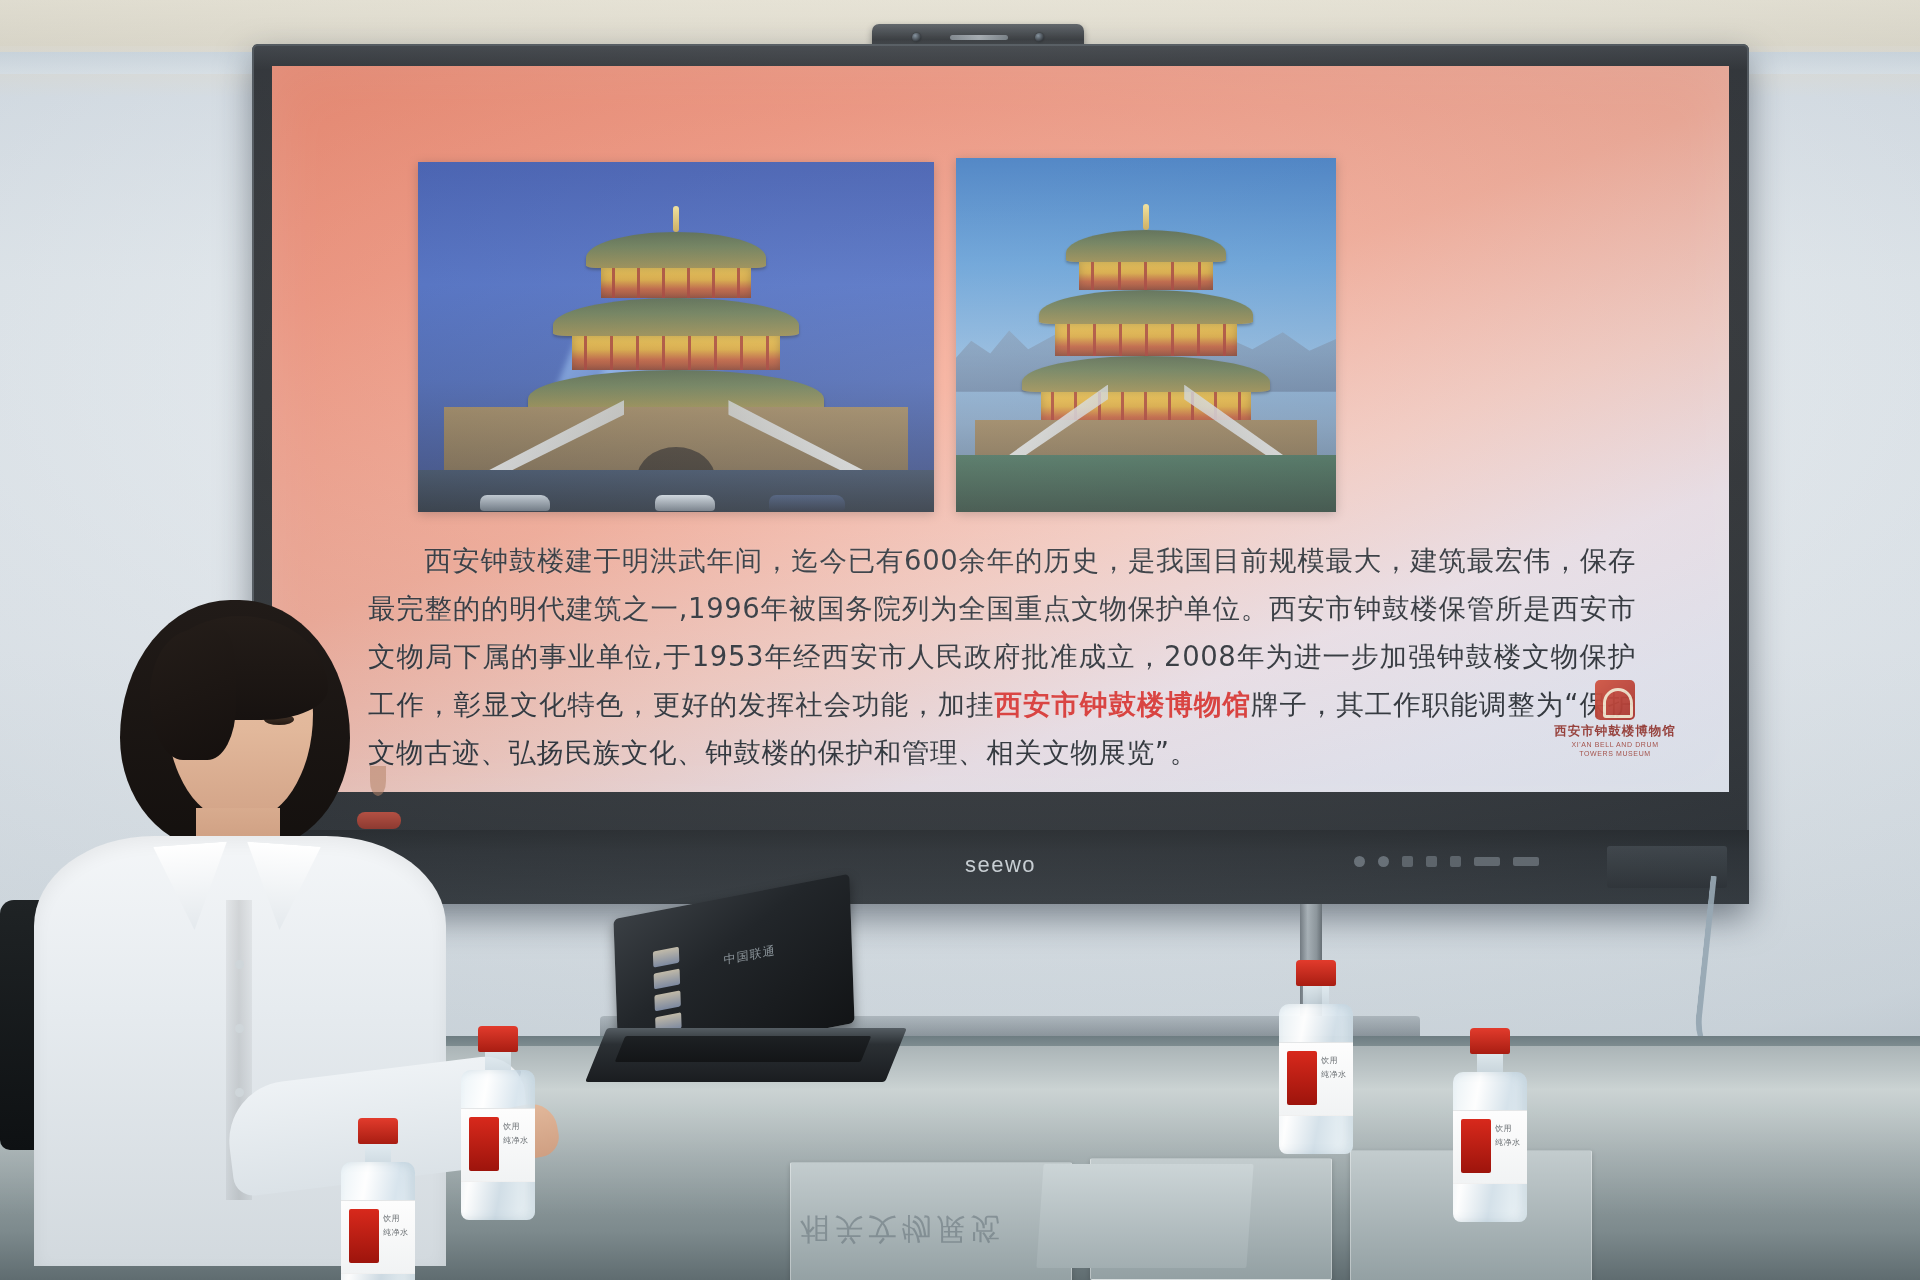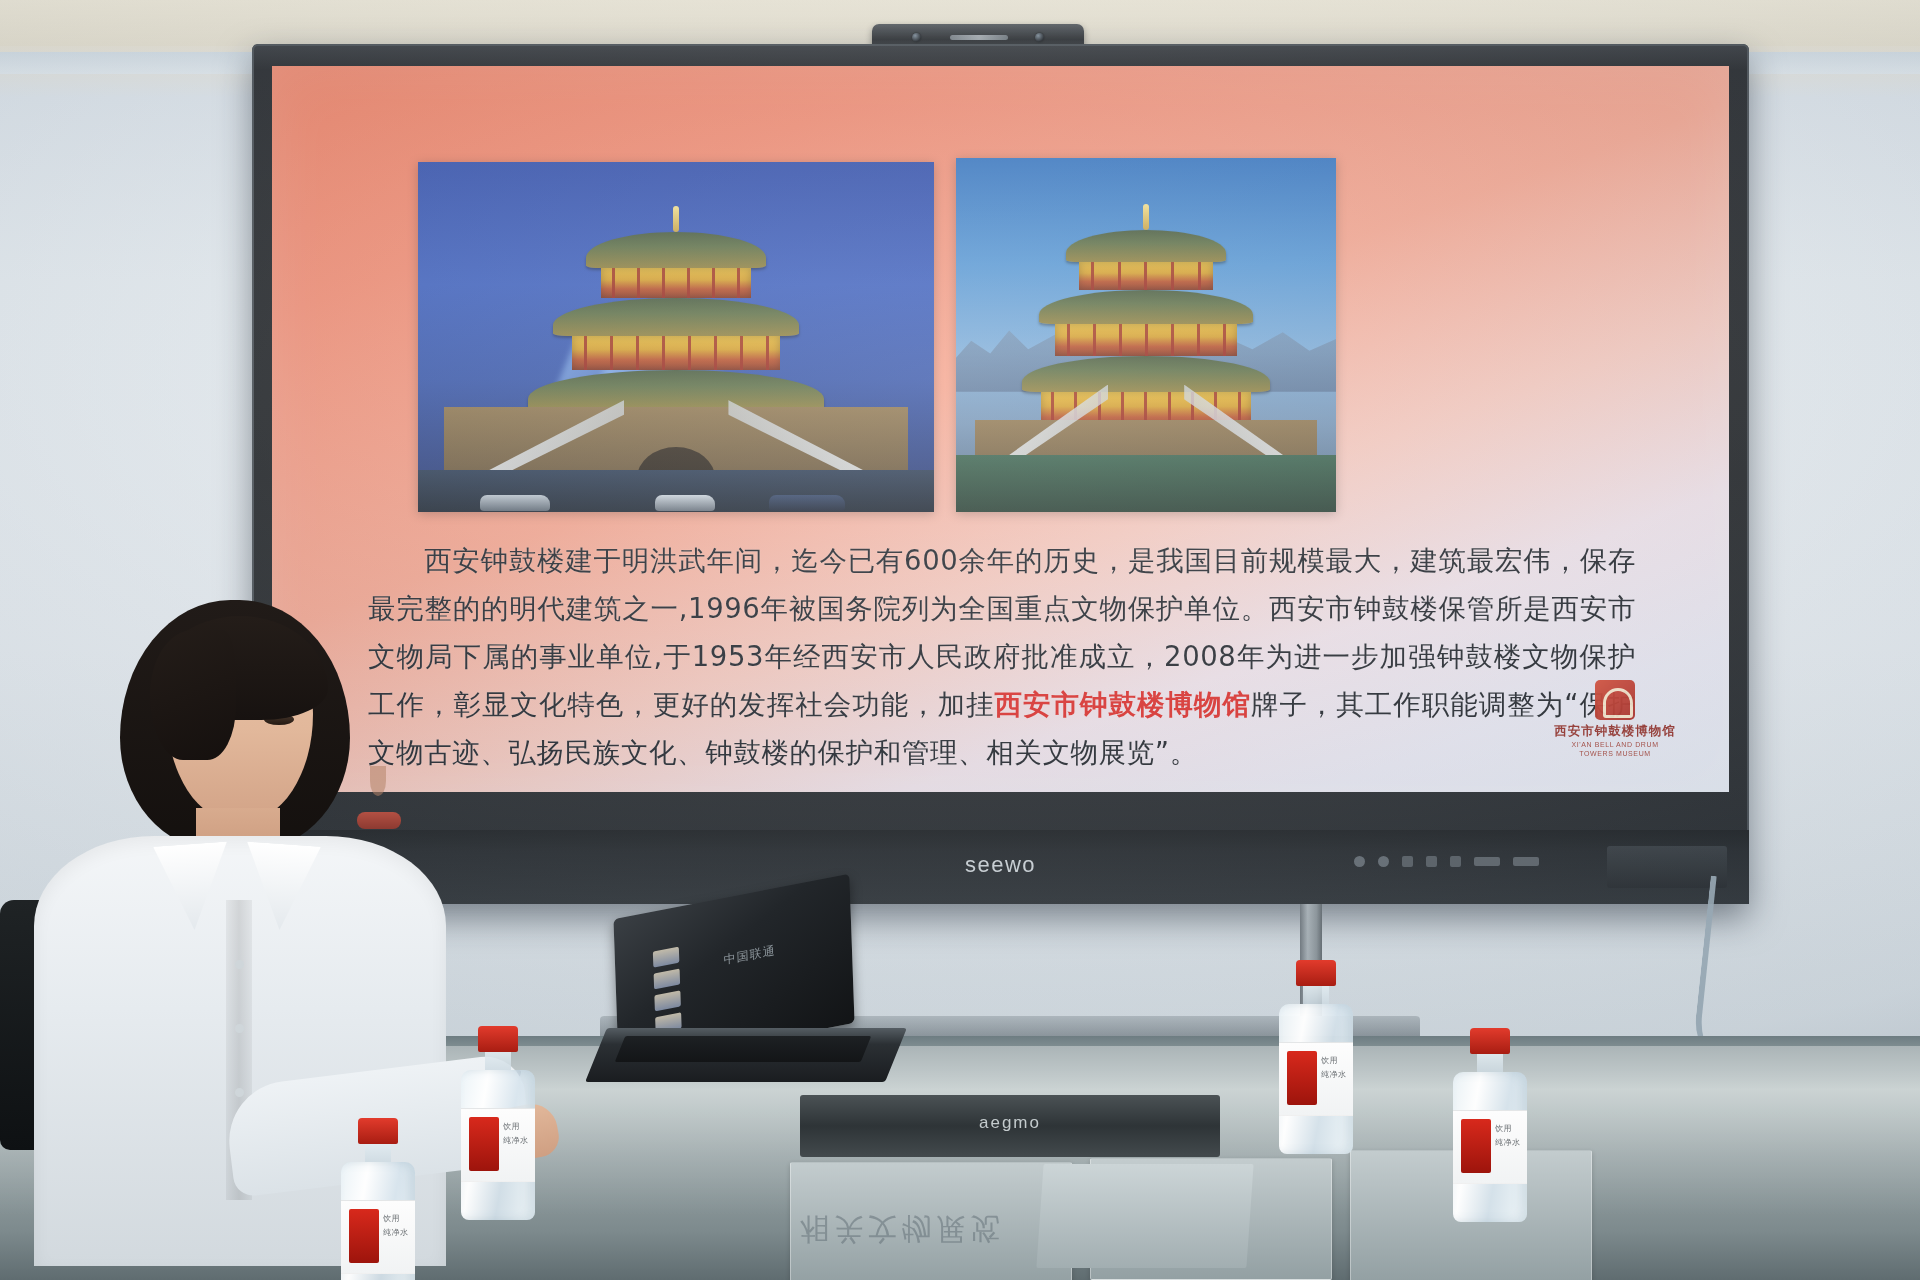--- a/index.html
+++ b/index.html
@@ -509,23 +509,20 @@
   <div id="stand-col-left"></div>
   <div id="stand-col-right"></div>
   <div id="stand-bar"></div>
   <div id="cable"></div>
 
   <div class="wall-shadow"></div>
 
   <div id="table"></div>
   <div id="table-reflection"></div>
 
-  <div id="podium">
-    <div id="podium-brand">aegmo</div>
-  </div>
 
   <div class="table-panel" id="panel-1"></div>
   <div class="table-panel" id="panel-2"></div>
   <div class="table-panel" id="panel-3"></div>
 
   <div id="mirror-text">相关文物展览</div>
 
   <div id="clipboard"></div>
   <div id="green-doc"></div>
 

